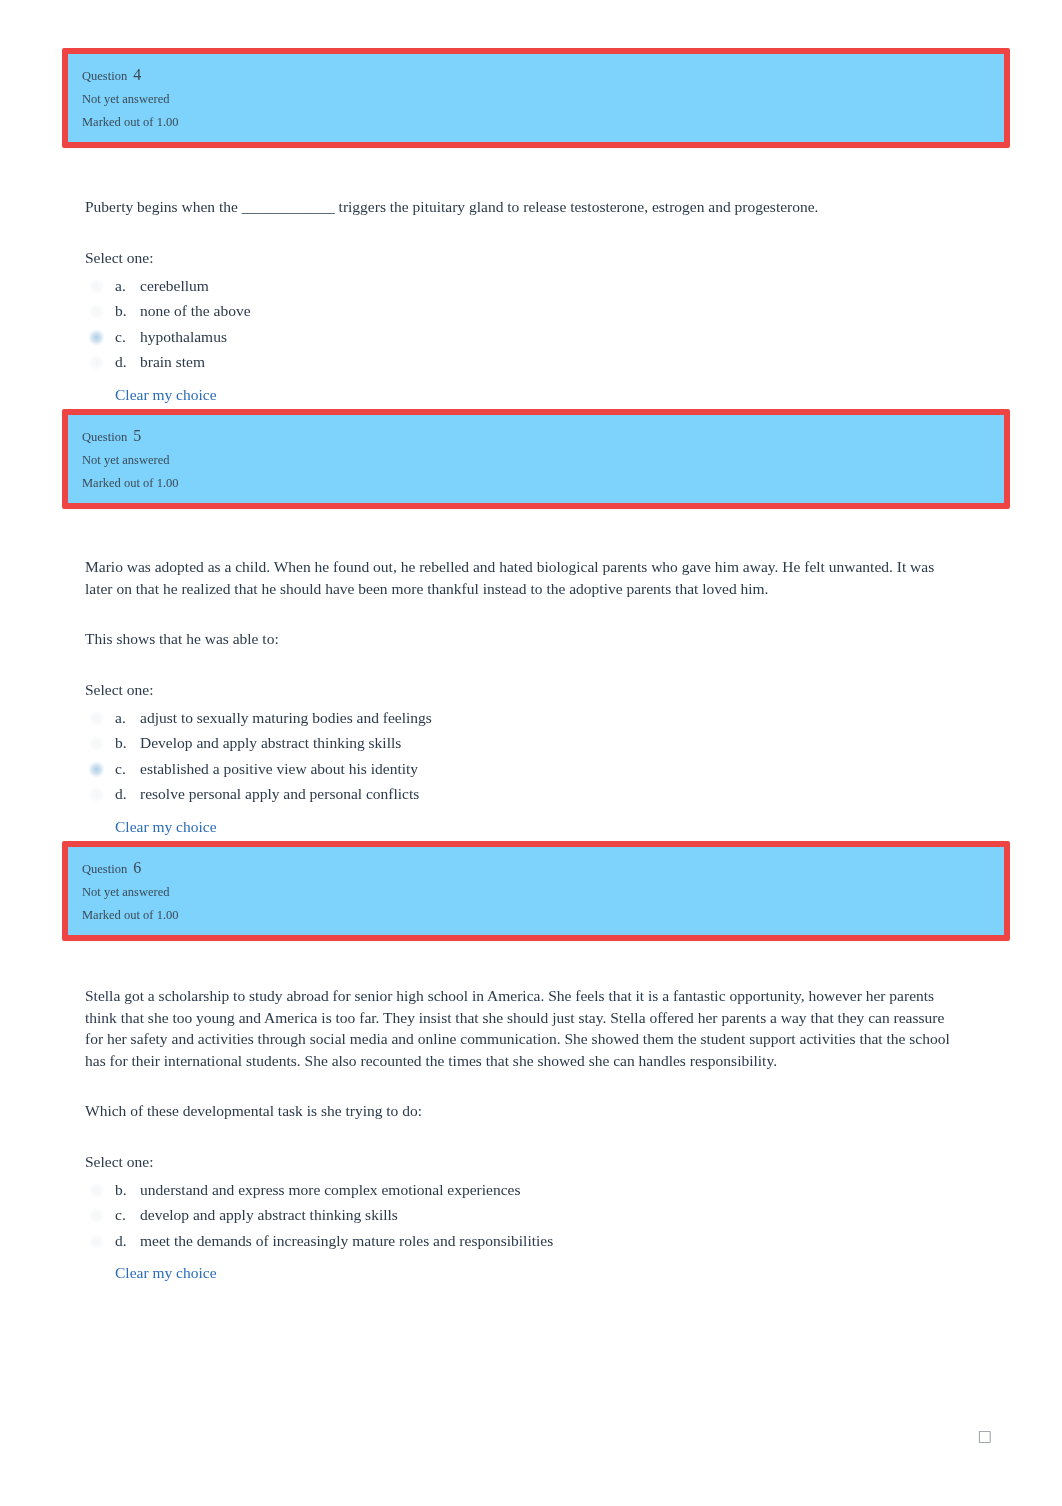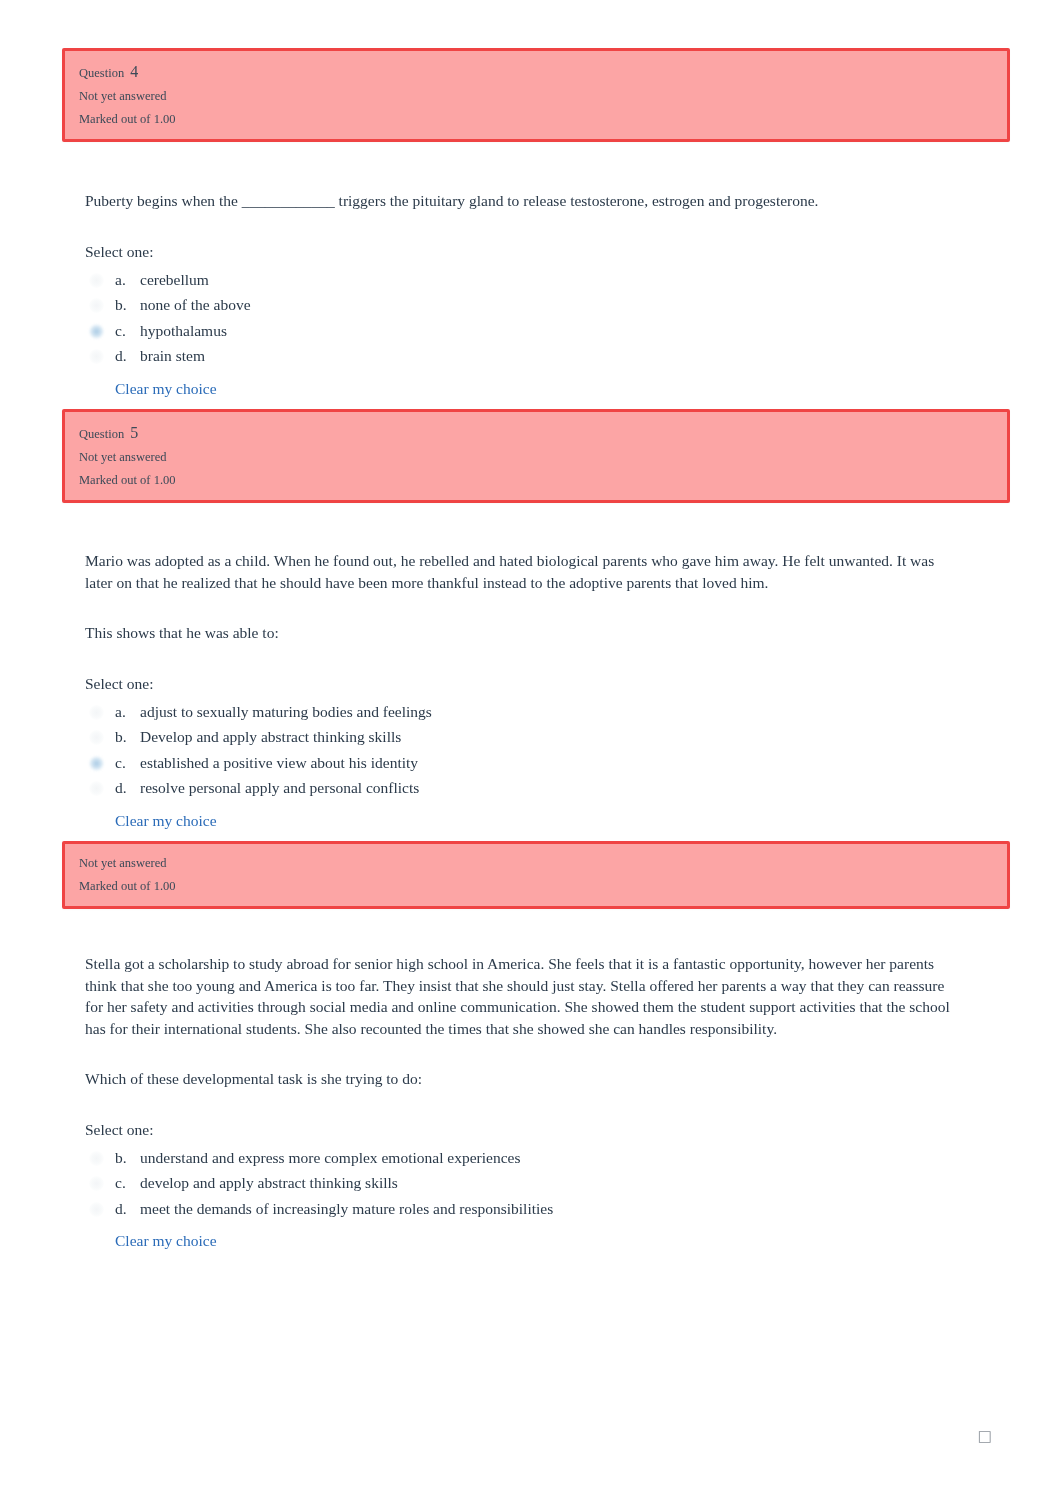--- a/index.html
+++ b/index.html
@@ -29,22 +29,22 @@
     position: absolute;
     left: 0;
     width: 1062px;
   }
 
   
   .qinfo {
     position: relative;
     margin-left: 62px;
     width: 948px;
-    background: #fca5a5;
-    border: 3px solid #ef4444;
+    background: #7dd3fc;
+    border: 6px solid #ef4444;
     border-radius: 2px;
     box-shadow: 0 1px 2px rgba(0,0,0,0.025);
     padding: 13px 0 14px 0;
     box-sizing: border-box;
   }
   .qinfo-inner {
     padding-left: 14px;
   }
   .qno {
     font-size: 12.5px;
@@ -234,20 +234,21 @@
           <span class="alabel"><span class="aletter">d.</span><span>resolve personal apply and personal conflicts</span></span>
         </div>
         <a class="clear-choice">Clear my choice</a>
       </div>
     </div>
   </div>
 
   <div class="question" style="top:841px;">
     <div class="qinfo">
       <div class="qinfo-inner">
+        <div class="qno"><span>Question</span><span class="qnum">6</span></div>
         <div class="qstate">Not yet answered</div>
         <div class="qgrade">Marked out of 1.00</div>
       </div>
     </div>
 
     <div class="qbody" style="margin-top:44px;">
       <p class="qtext">Stella got a scholarship to study abroad for senior high school in America. She feels that it is a fantastic opportunity, however her parents think that she too young and America is too far. They insist that she should just stay. Stella offered her parents a way that they can reassure for her safety and activities through social media and online communication. She showed them the student support activities that the school has for their international students. She also recounted the times that she showed she can handles responsibility.</p>
       <p class="qtext">Which of these developmental task is she trying to do:</p>
 
       <div class="select-one">Select one:</div>

